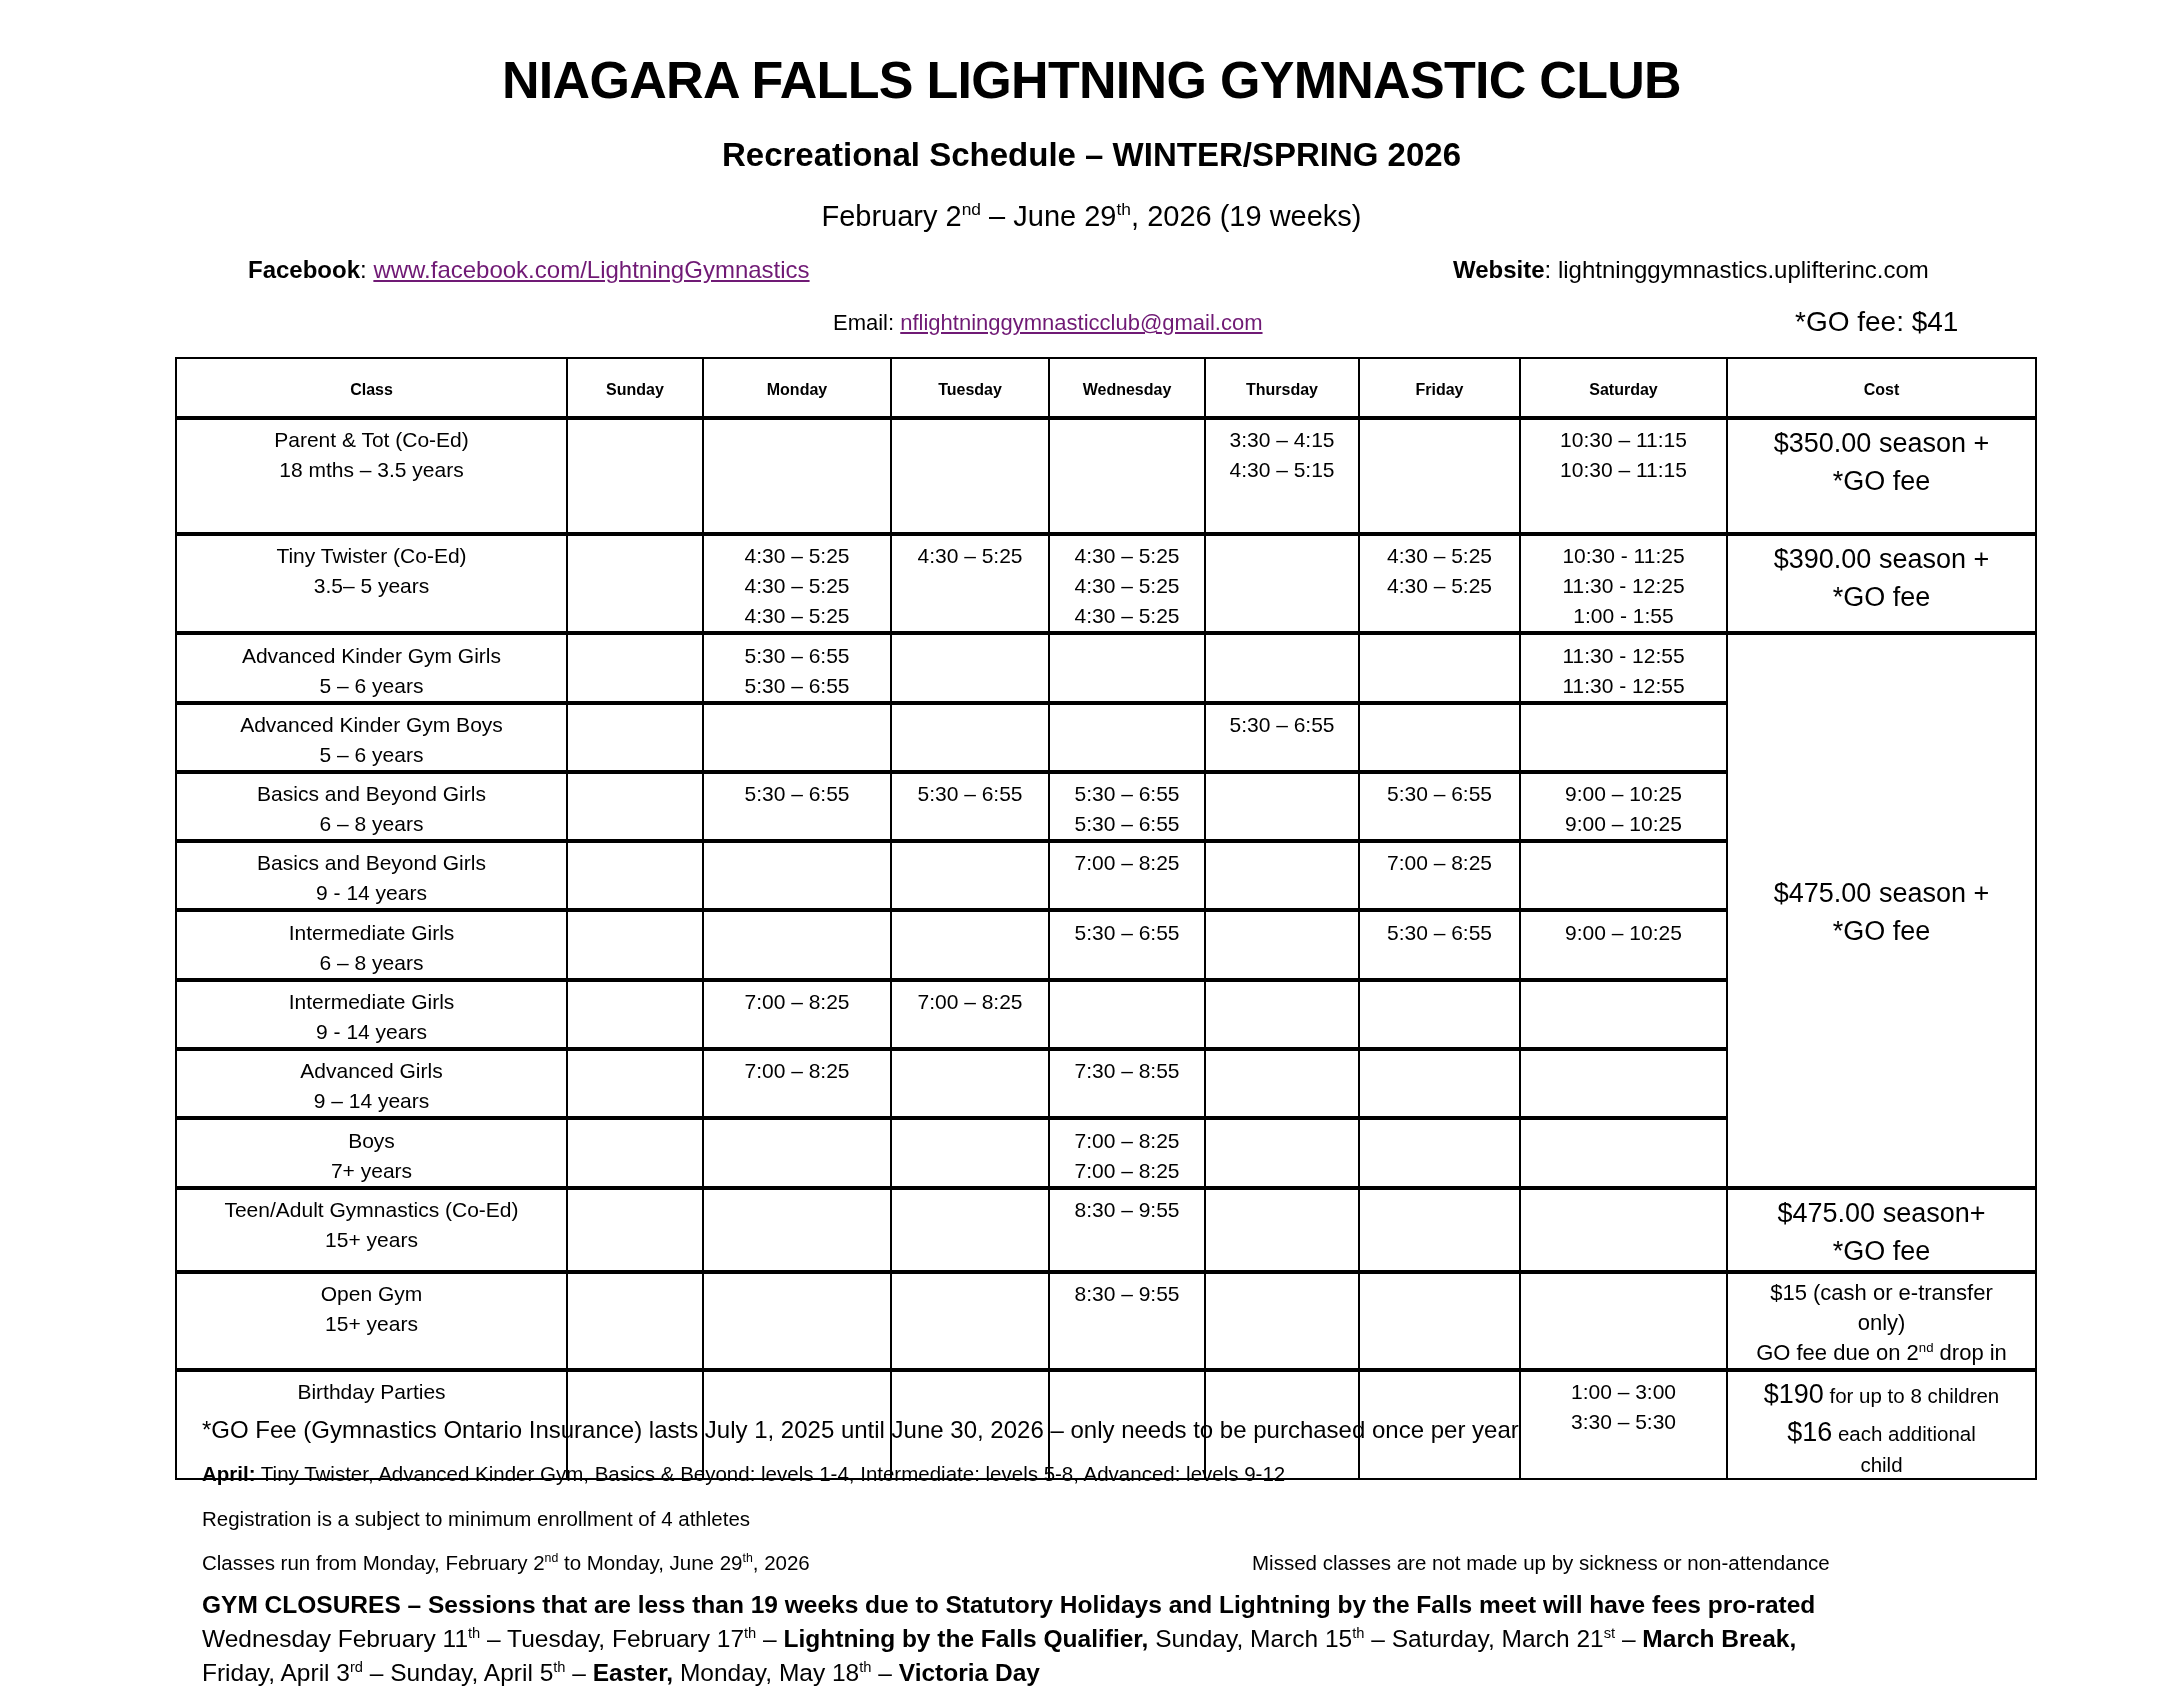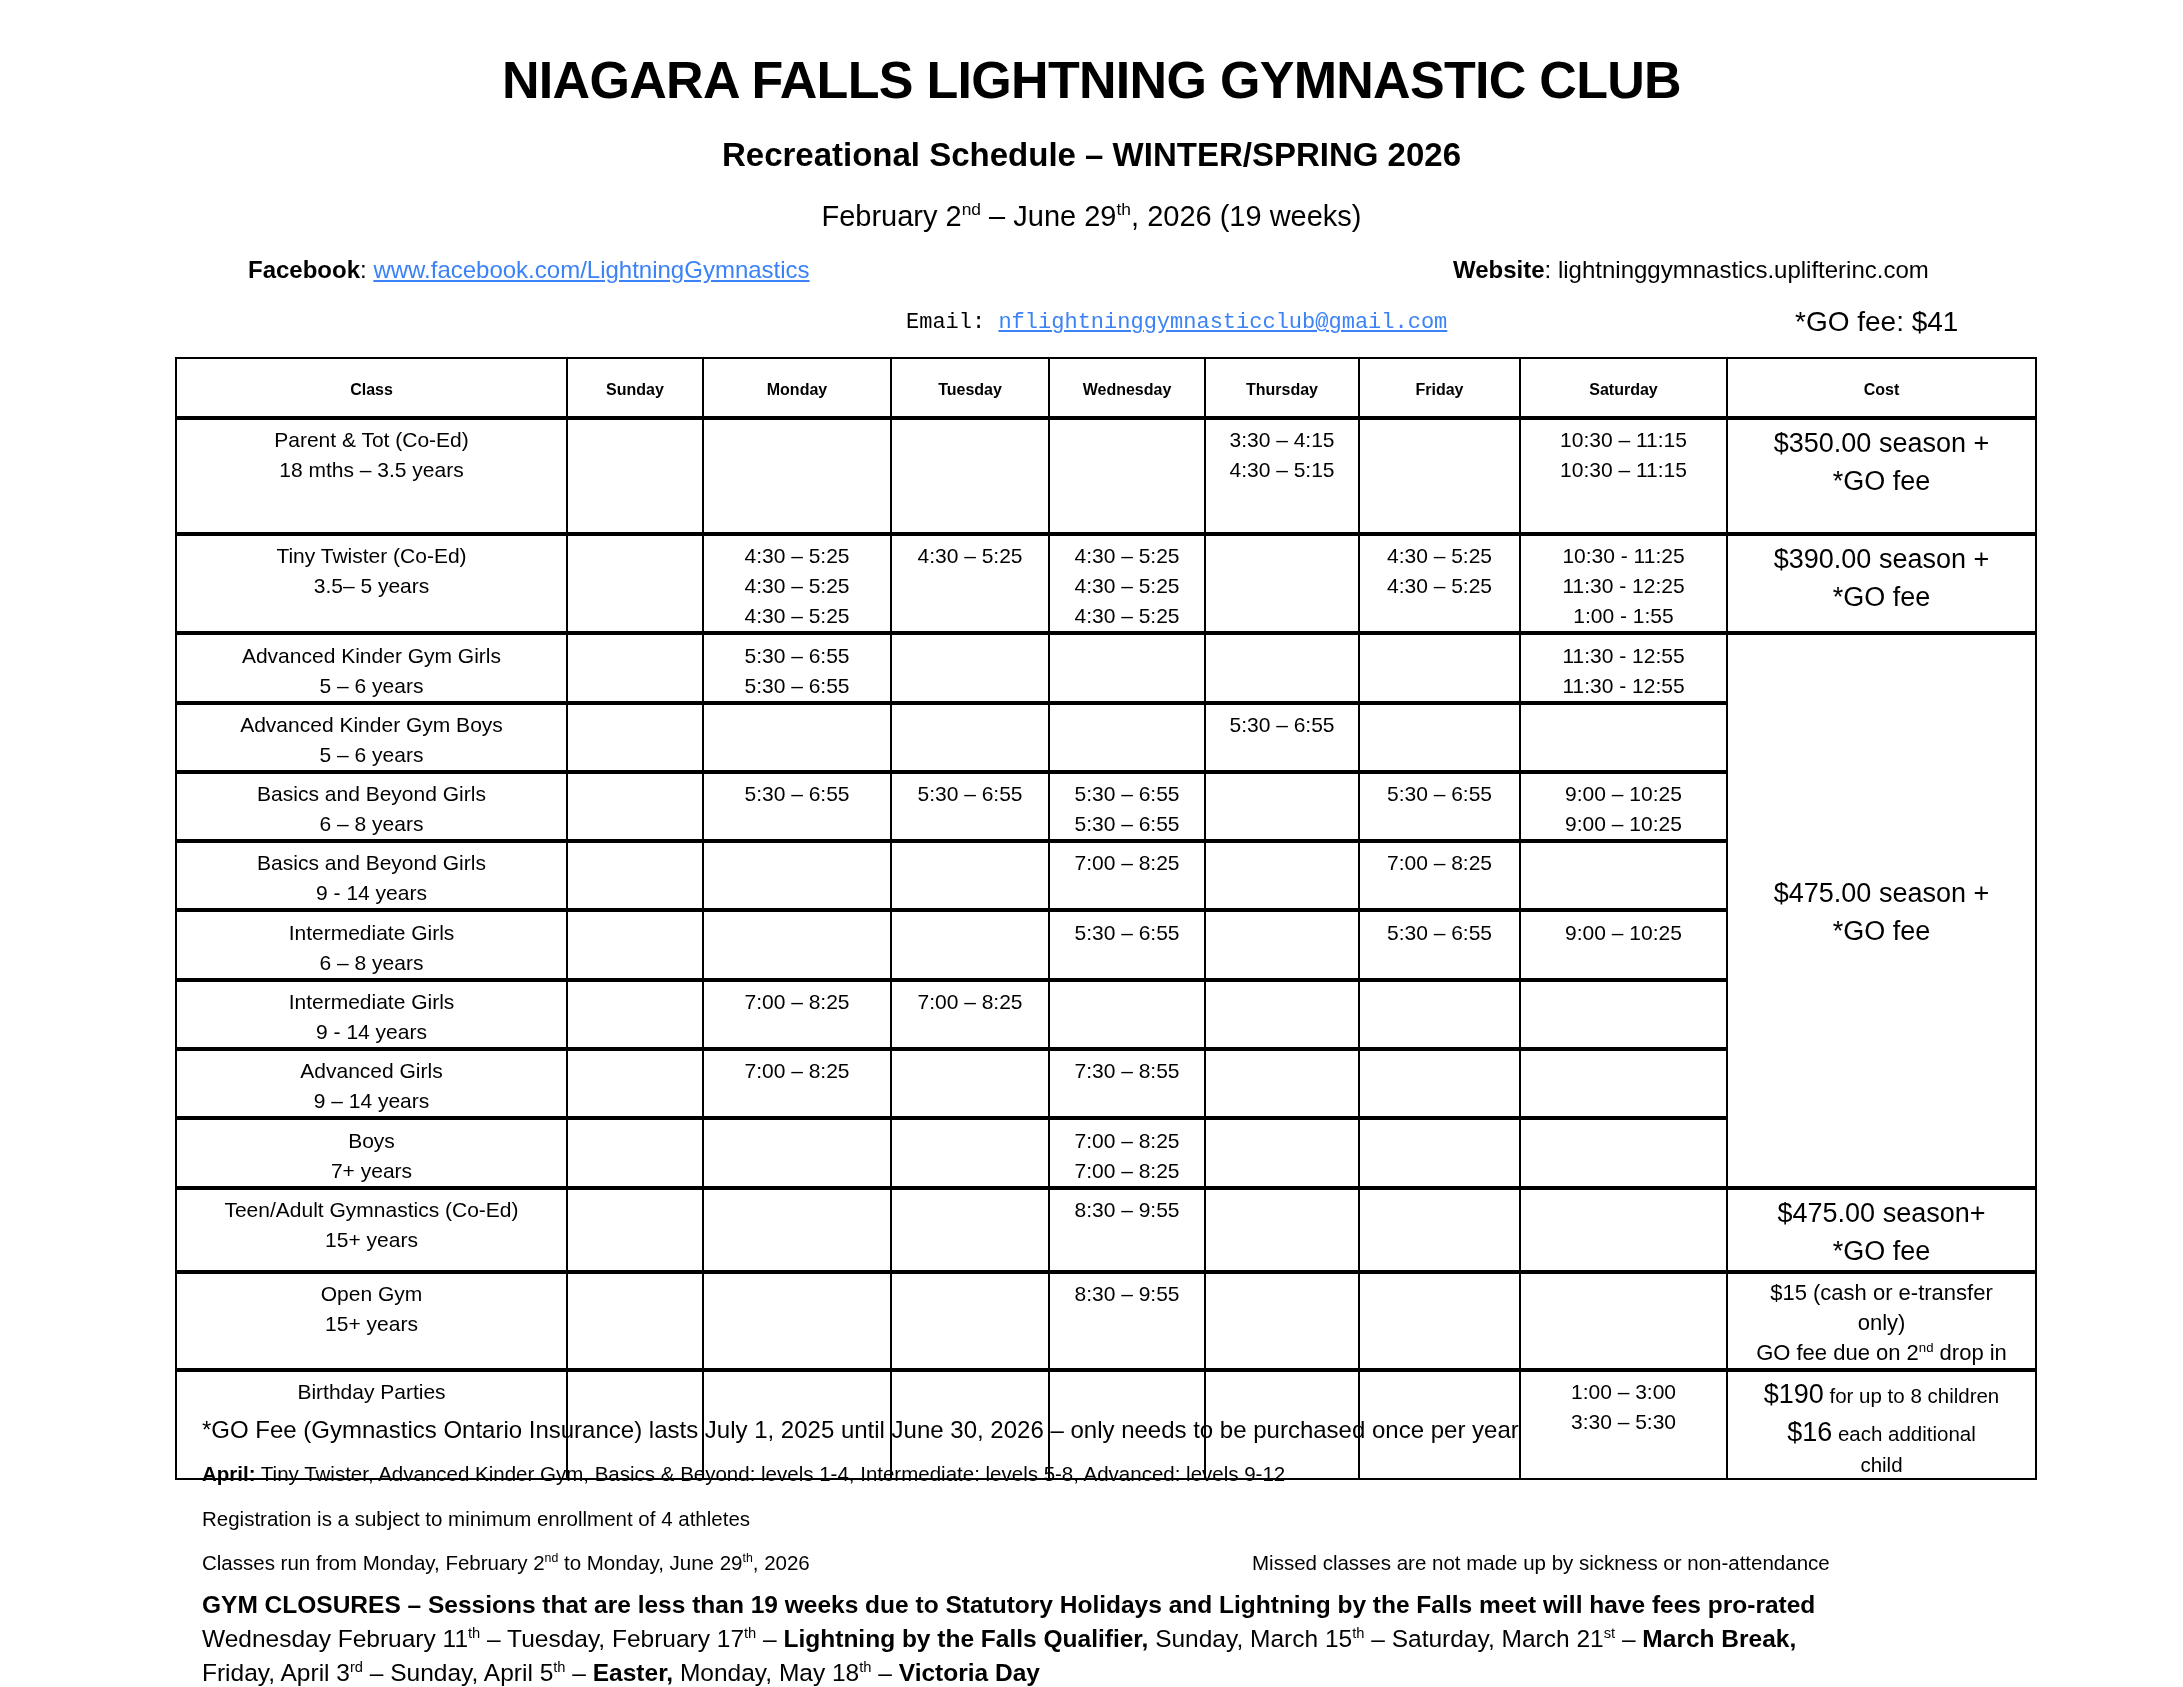--- a/index.html
+++ b/index.html
@@ -6,23 +6,23 @@
   body { width: 2183px; height: 1687px; position: relative; overflow: hidden;
          font-family: "Liberation Sans", "DejaVu Sans", sans-serif; color: #000; }
   .abs { position: absolute; }
   .center { text-align: center; }
   #title { left: 0; width: 2183px; top: 50px; font-size: 52px; font-weight: bold; letter-spacing: -0.7px; }
   #subtitle { left: 0; width: 2183px; top: 136px; font-size: 33px; font-weight: bold; }
   #dates { left: 0; width: 2183px; top: 200px; font-size: 29px; }
   sup { font-size: 60%; line-height: 0; vertical-align: super; }
   #facebook { left: 248px; top: 256px; font-size: 24px; }
   #website { left: 1453px; top: 256px; font-size: 24px; }
-  #email { left: 906px; top: 310px; font-size: 22px; font-family: Liberation Mono, monospace; }
+  #email { left: 833px; top: 310px; font-size: 22px; }
   #gofee { left: 1795px; top: 306px; font-size: 28px; }
-  a.link { color: #3b82f6; text-decoration: underline; }
+  a.link { color: #701a75; text-decoration: underline; }
   b { font-weight: bold; }
 
   table#schedule { position: absolute; left: 175px; top: 357px; width: 1861px;
     border-collapse: collapse; table-layout: fixed; font-size: 21px; }
   #schedule td, #schedule th { border: 2px solid #000; text-align: center; vertical-align: top;
     padding: 5.3px 4px 0 4px; line-height: 30px; overflow: hidden; }
   #schedule th { font-weight: bold; font-size: 16px; padding-top: 16px; }
   #schedule tr.rowsep > td { border-top-width: 4px; }
   #schedule tr.hdr > th { border-bottom-width: 4px; border-top-width: 2.6px; }
   #schedule td.cost { font-size: 27px; line-height: 38px; padding-top: 4px; }

